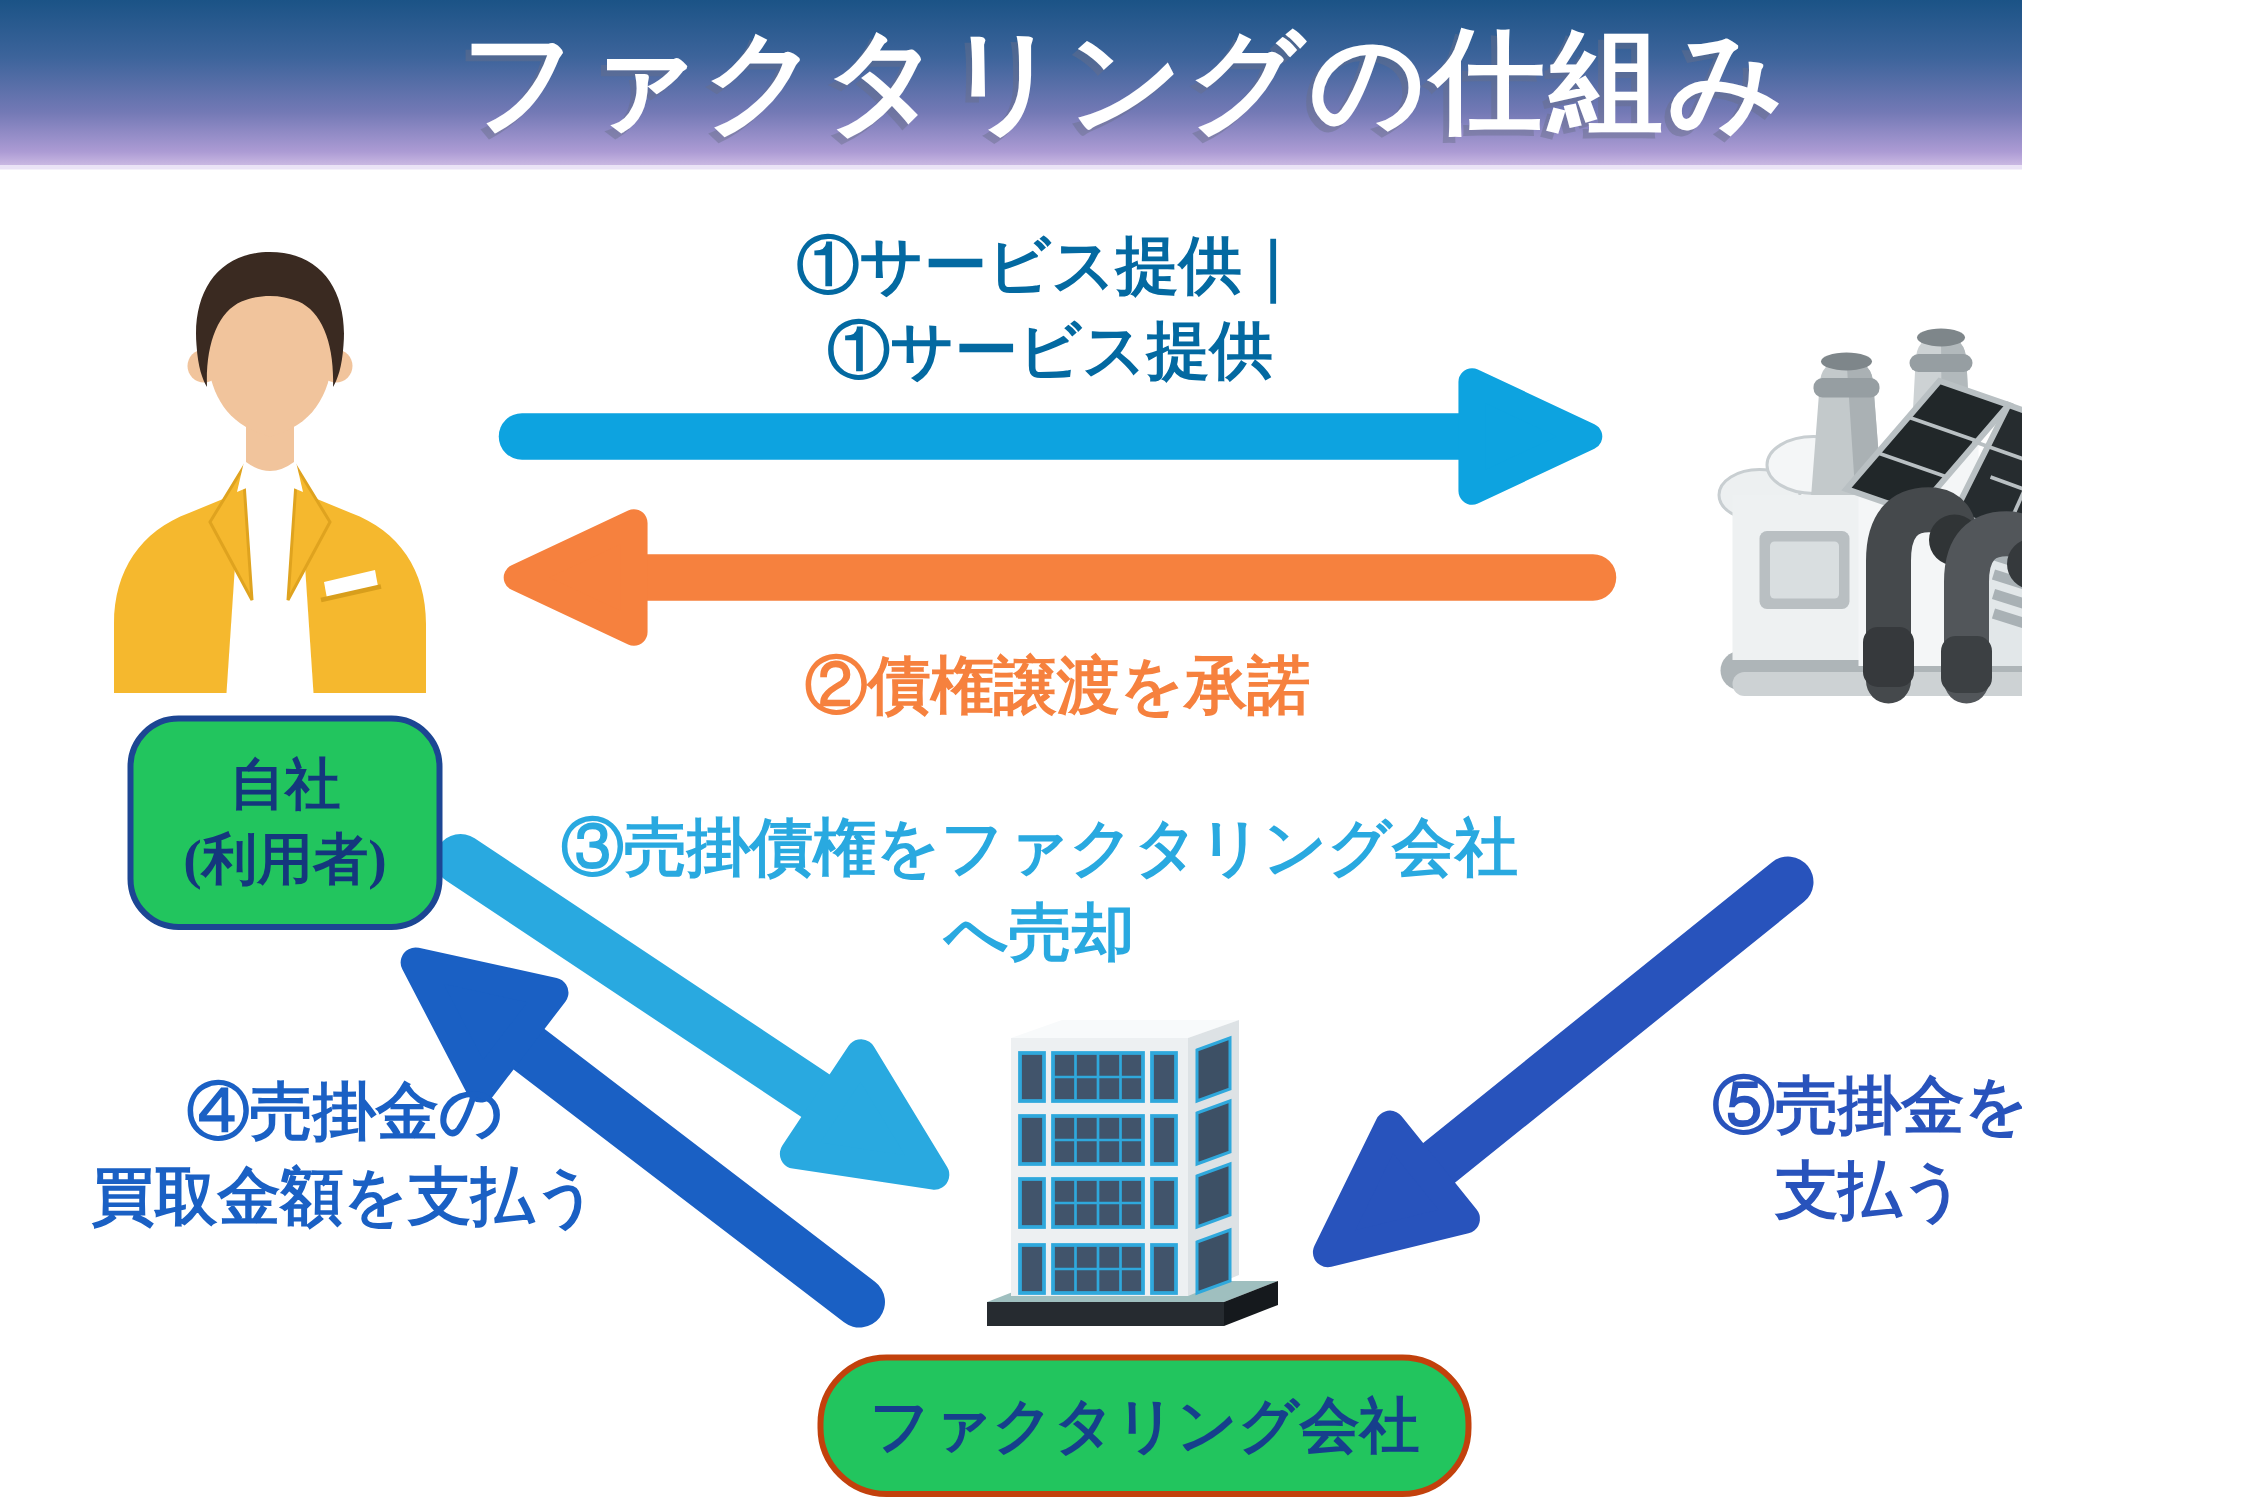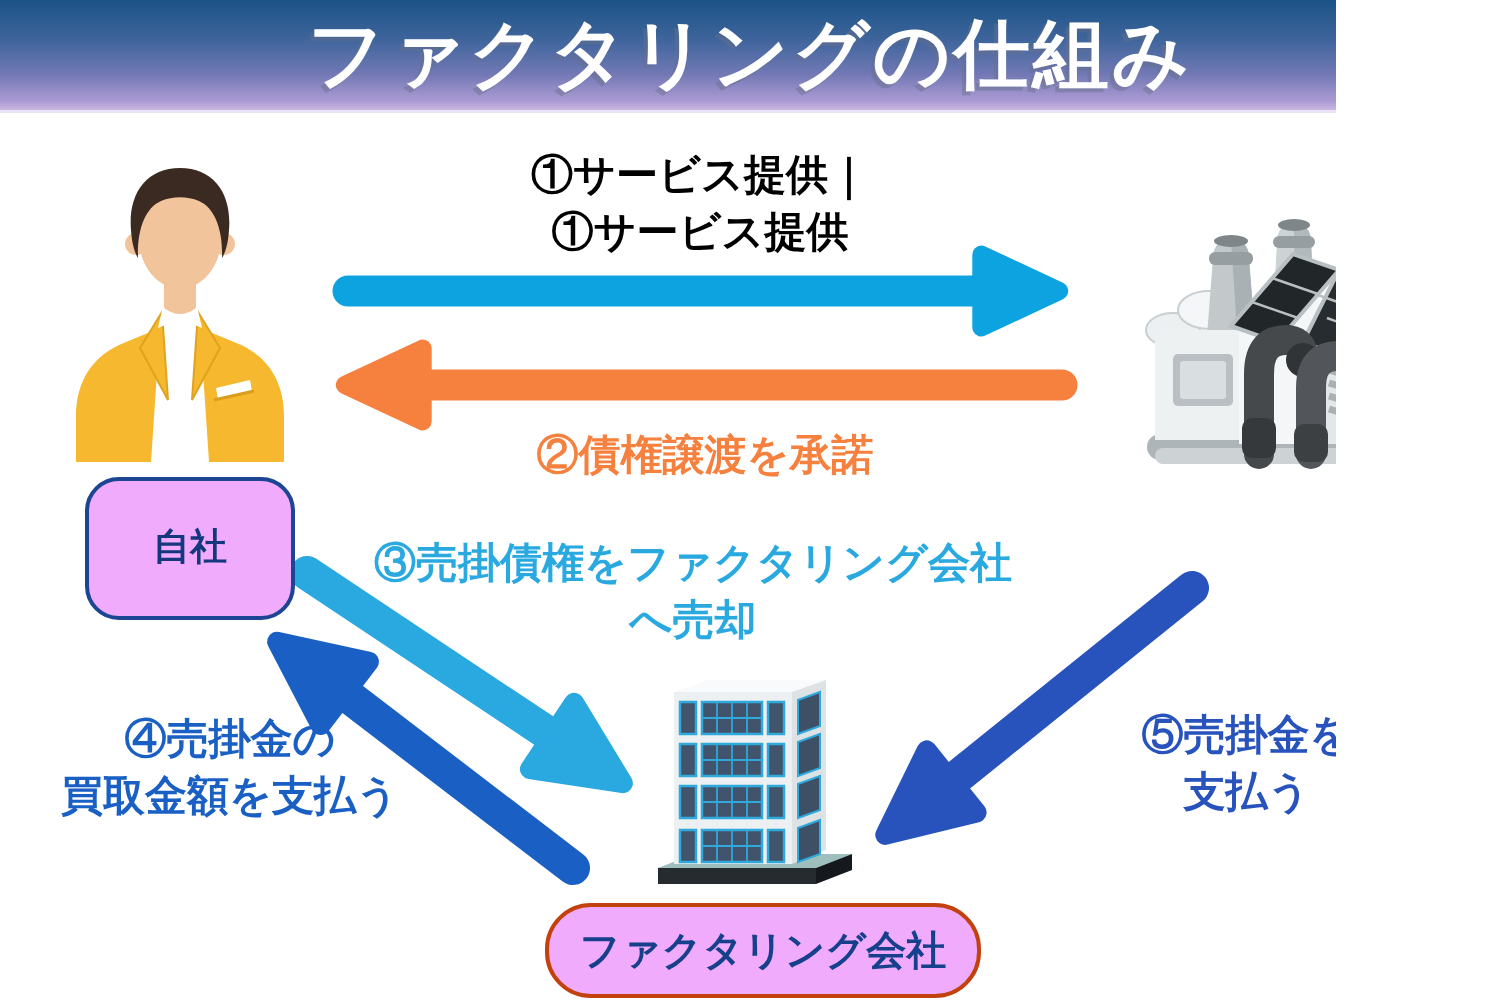--- a/index.html
+++ b/index.html
@@ -1,48 +1,49 @@
 <!DOCTYPE html>
 <html><head>
 <meta charset="utf-8">
 <style>
   html,body{margin:0;padding:0;background:#ffffff;}
   .canvas{
     position:relative;width:1336px;height:1000px;overflow:hidden;
     background:#ffffff;
-    font-family:Liberation Mono, monospace;
+    font-family:Liberation Serif, serif;
+    padding-left:12px;
   }
   
   .banner{
     position:absolute;left:0;top:0;width:1500px;height:110px;
     background:linear-gradient(180deg,#1B5386 0%,#3D649B 35%,#7379B5 68%,#AC9BD4 92%,#C9B8E2 100%);
     border-bottom:3px solid #EAE3F6;
     display:flex;align-items:center;justify-content:center;
   }
   .banner h1{
     margin:0;color:#ffffff;font-size:76px;font-weight:bold;letter-spacing:3px;
     text-shadow:-4px 4px 0 rgba(104,110,138,.45);
   }
   
   .abs{position:absolute;}
   
   .step-label{position:absolute;text-align:center;font-weight:bold;font-size:42px;line-height:57px;white-space:nowrap;}
-  .c-step1{color:#000000;text-align:center;}
+  .c-step1{color:#0369a1;text-align:center;}
   .c-step2{color:#F6813E;}
   .c-step3{color:#29A9E0;}
   .c-step4{color:#1A60C4;}
   .c-step5{color:#2853BC;}
   .t1{left:390px;top:150px;width:620px;}
   .t2{left:405px;top:430px;width:600px;}
   .t3{left:343px;top:538px;width:700px;}
   .t4{left:25px;top:714px;width:410px;}
   .t5{left:1052px;top:710px;width:390px;}
   
   .pill{
-    position:absolute;background:#f0abfc;display:flex;flex-direction:column;
+    position:absolute;background:#22c55e;display:flex;flex-direction:column;
     align-items:center;justify-content:center;text-align:center;
     font-weight:bold;color:#163F8C;
   }
   .pill-user{
     left:85px;top:477px;width:202px;height:135px;border:4px solid #1C4693;
     border-radius:34px;font-size:37px;line-height:50px;color:#14377D;
   }
   .pill-client{
     left:1152px;top:478px;width:285px;height:89px;border:4px solid #121216;
     border-radius:46px;font-size:38px;
@@ -238,20 +239,21 @@
     <div>買取金額を支払う</div>
   </div>
 
   <div class="step-label c-step5 t5">
     <div>⑤売掛金を</div>
     <div>支払う</div>
   </div>
 
   <div class="pill pill-user">
     <div>自社</div>
+    <div>(利用者)</div>
   </div>
 
 
   <div class="pill pill-factoring">
     <div>ファクタリング会社</div>
   </div>
 
 </div>
 
 </body></html>

